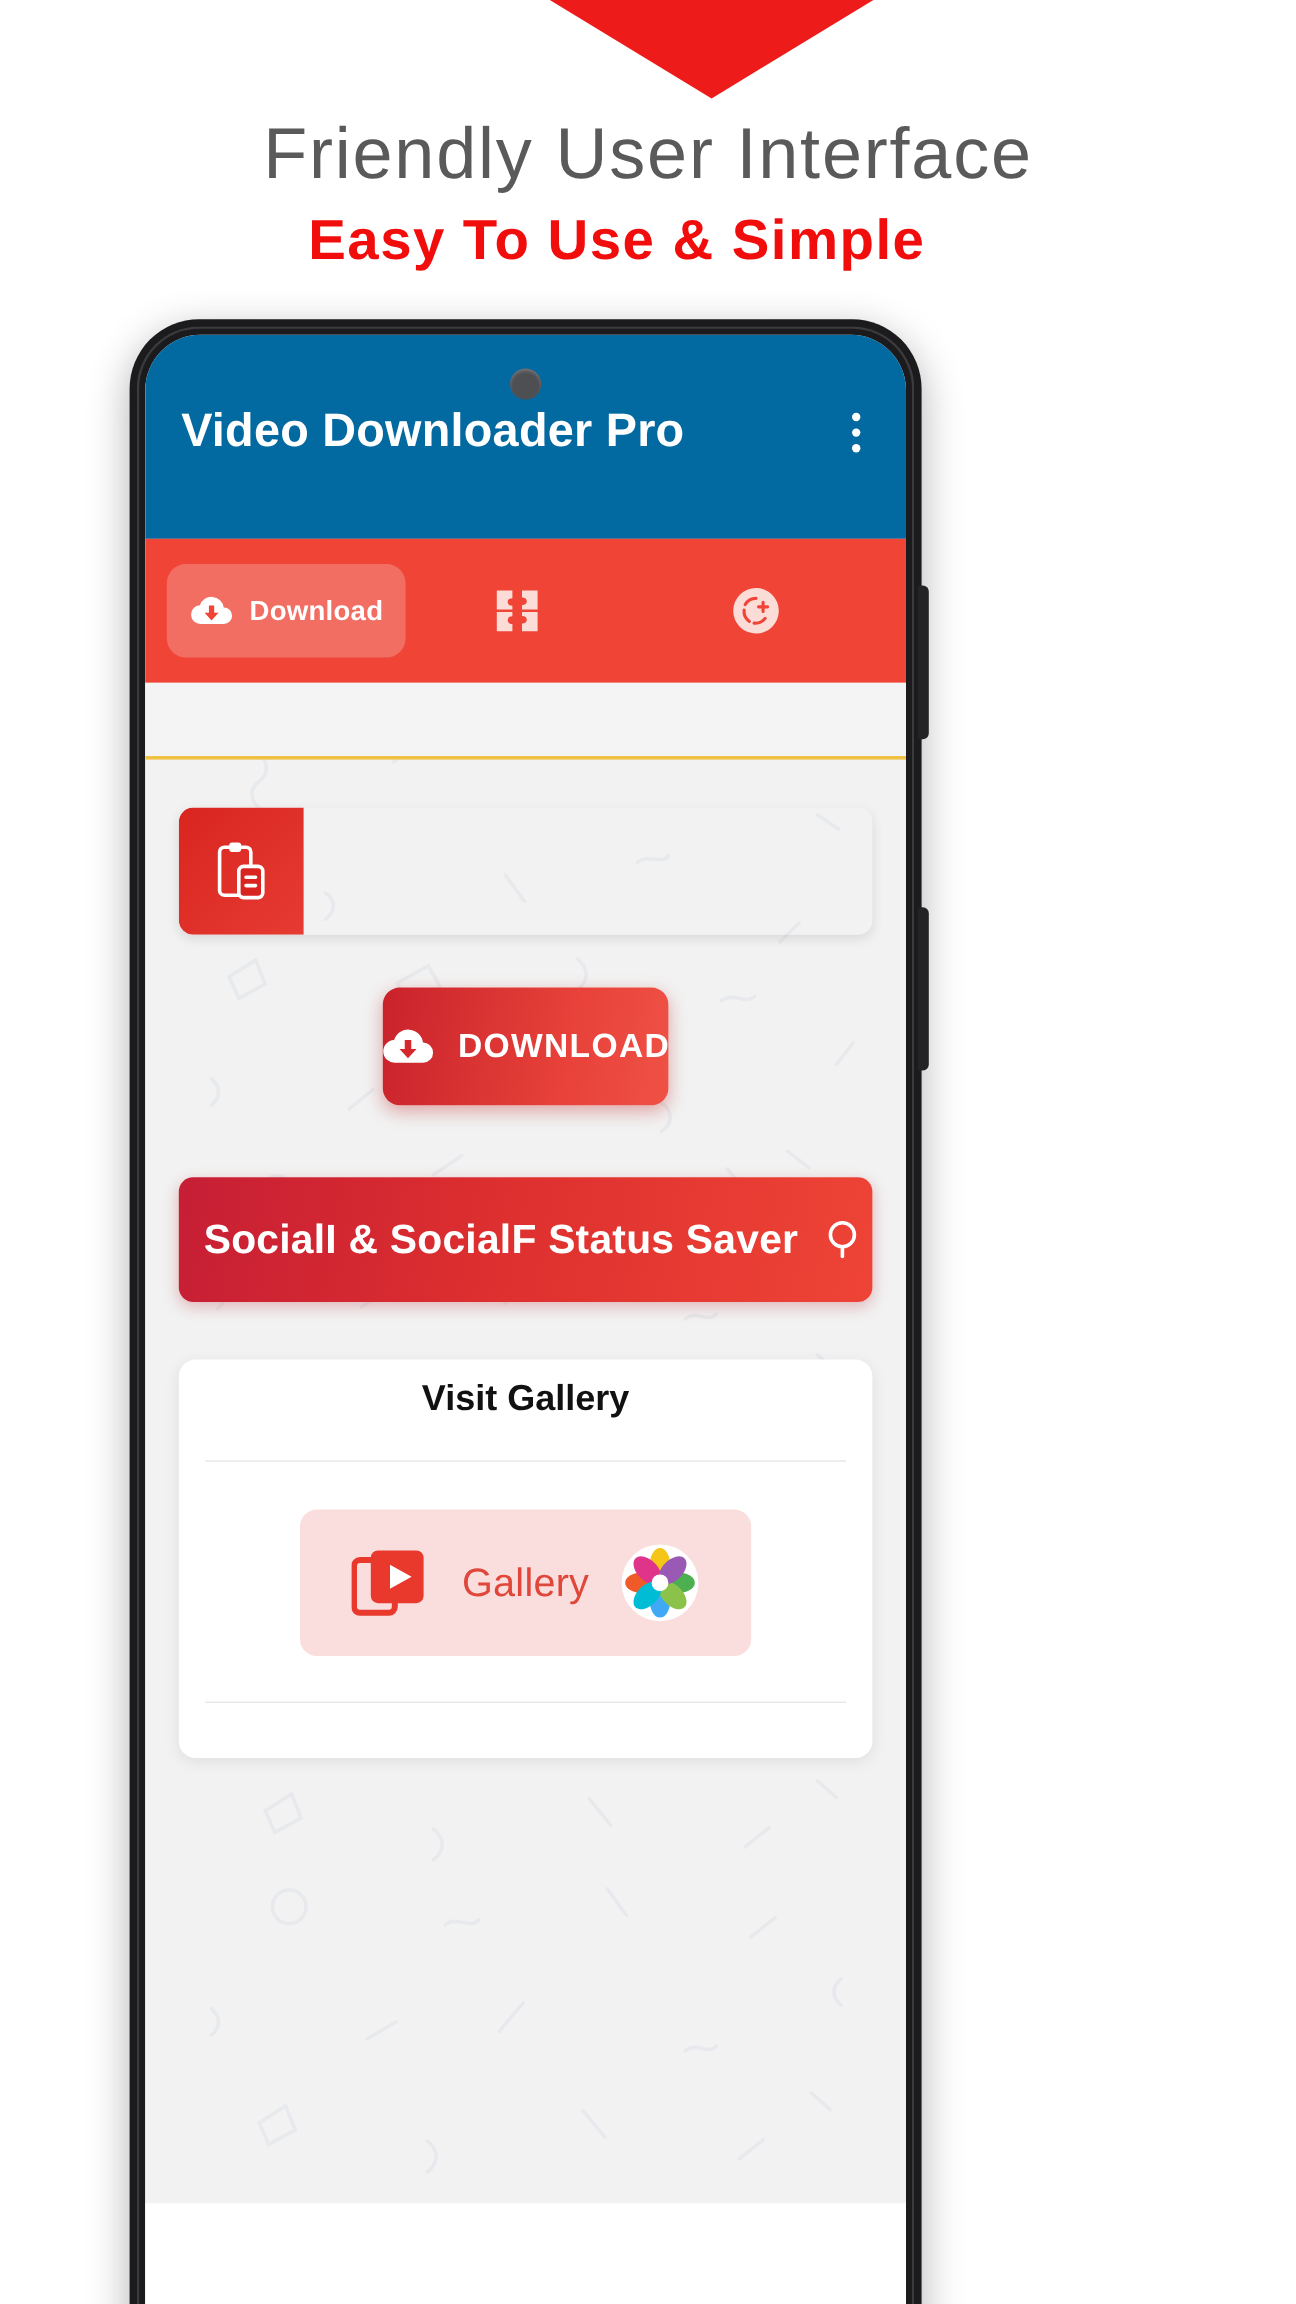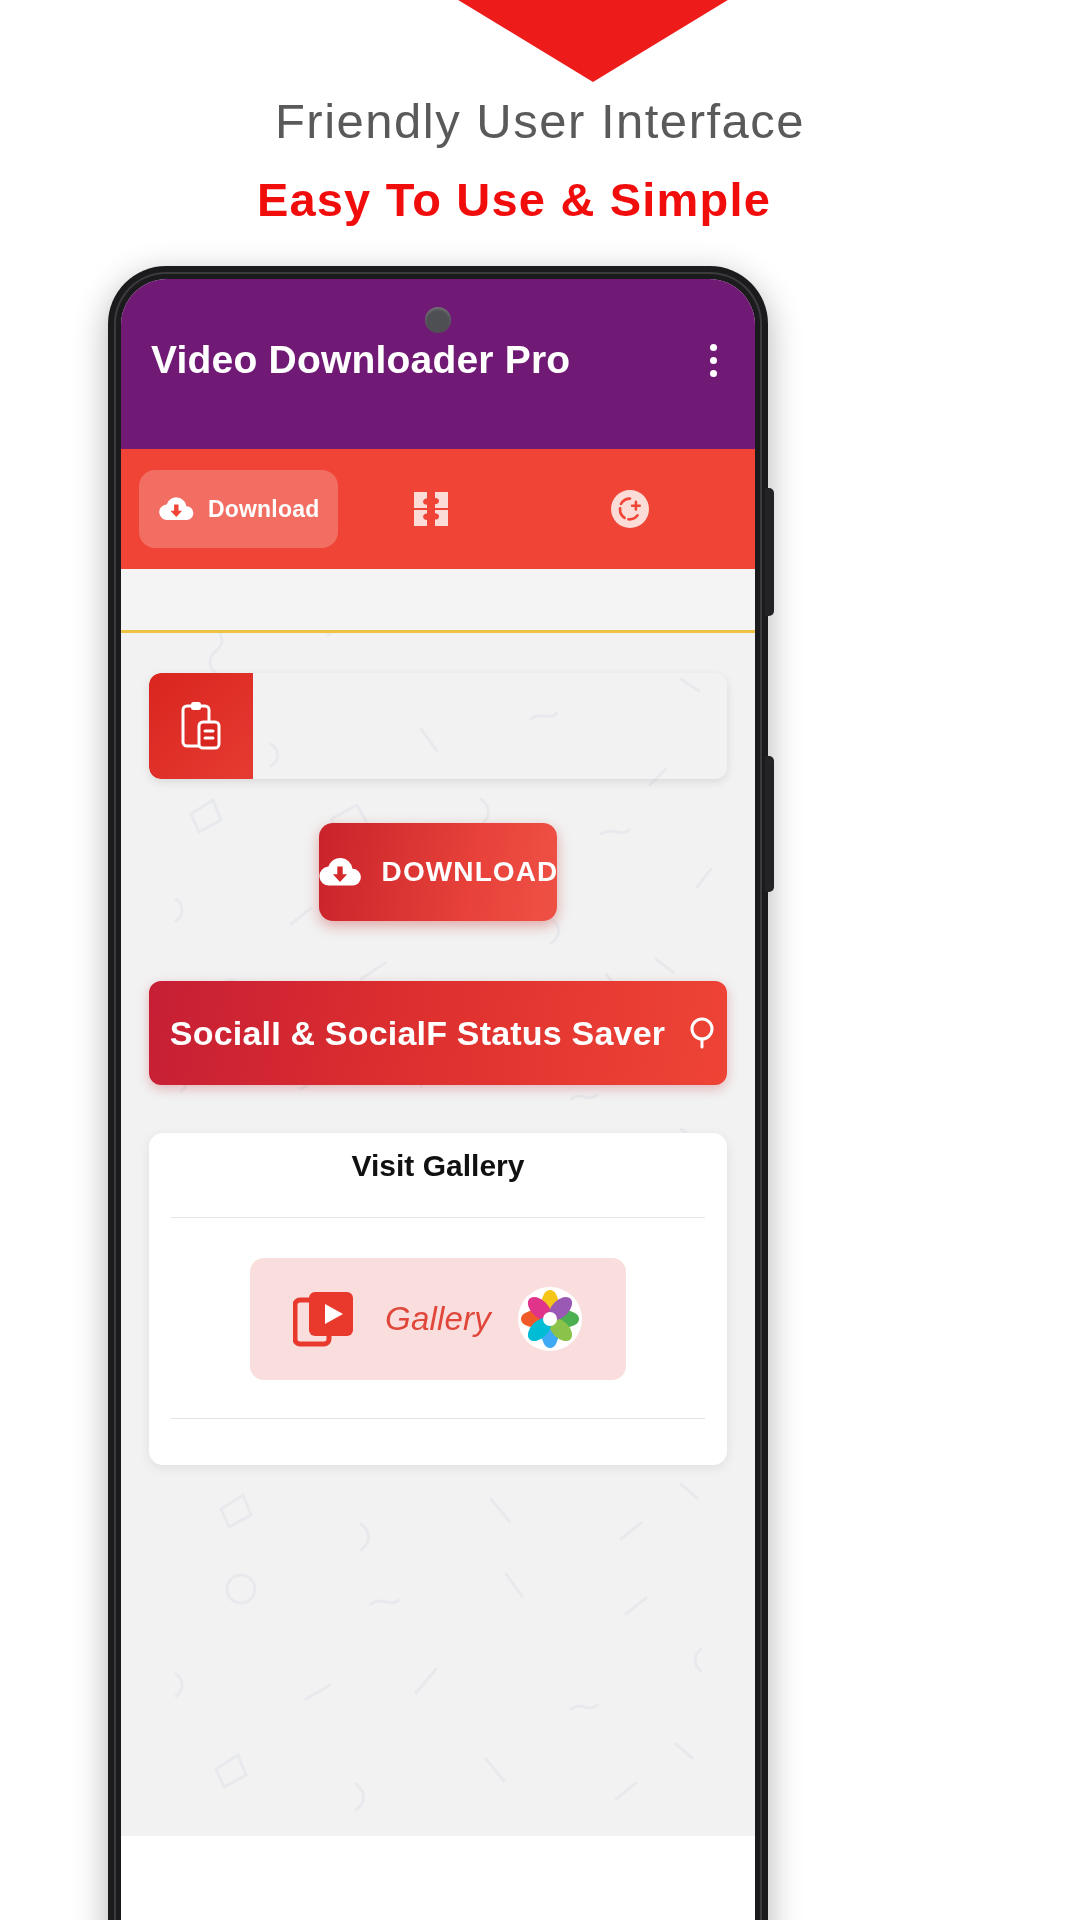--- a/index.html
+++ b/index.html
@@ -39,21 +39,21 @@
     border-top: 90px solid #ee1b1b;
   }
 
   
   .headline {
     position: absolute;
     top: 93px;
     left: 0;
     width: 1080px;
     text-align: center;
-    font-size: 49px;
+    font-size: 60px;
     font-weight: 400;
     color: #5a5a5a;
     letter-spacing: 1.5px;
     font-family: "Liberation Sans", sans-serif;
   }
   .subhead {
     position: absolute;
     top: 172px;
     left: 0;
     width: 1028px;
@@ -102,21 +102,21 @@
     border-radius: 0 5px 5px 0;
     background: #232326;
   }
   .side-btn.b1 { top: 222px; height: 128px; }
   .side-btn.b2 { top: 490px; height: 136px; }
 
   
   .appbar {
     position: relative;
     height: 170px;
-    background: #701a75;
+    background: #0369a1;
     padding: 0 30px;
   }
   .camera-dot {
     position: absolute;
     top: 28px;
     left: 50%;
     margin-left: -13px;
     width: 26px;
     height: 26px;
     border-radius: 50%;
@@ -338,21 +338,20 @@
   .gallery-chip {
     width: 376px;
     height: 122px;
     background: #fadede;
     border-radius: 14px;
     display: flex;
     align-items: center;
     justify-content: center;
     gap: 26px;
     cursor: pointer;
-    font-style: italic;
   }
   .ico-gallery-video { width: 66px; height: 58px; display:block; }
   .gallery-chip-label {
     color: #e0463a;
     font-size: 33px;
     font-weight: 400;
     letter-spacing: 0.2px;
   }
   .ico-photos { width: 66px; height: 66px; display:block; }
   .gallery-bottom-pad { height: 10px; }

